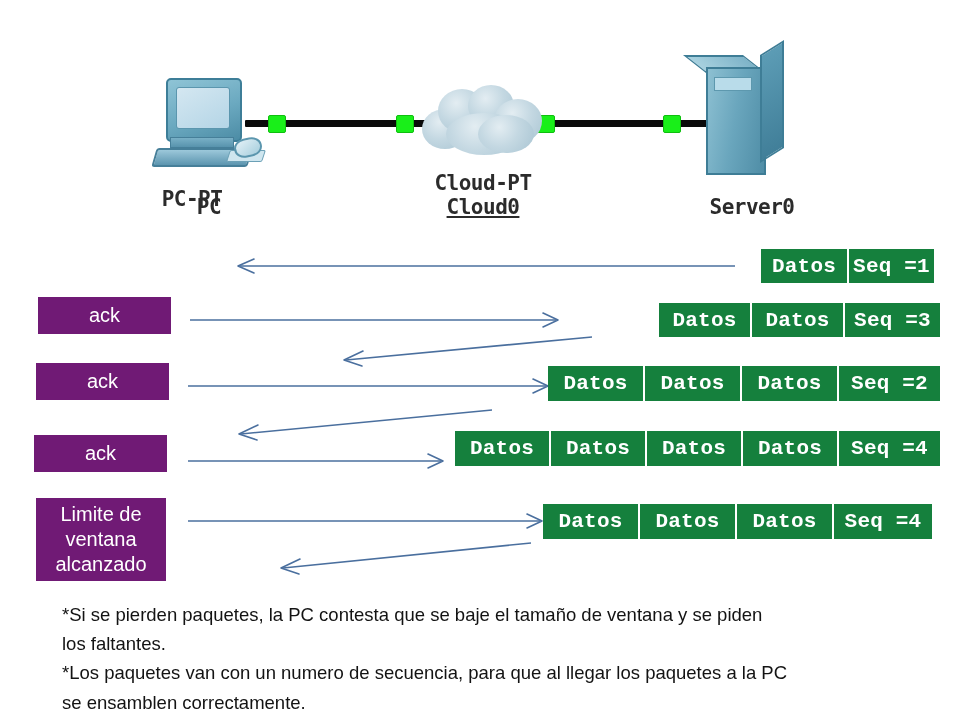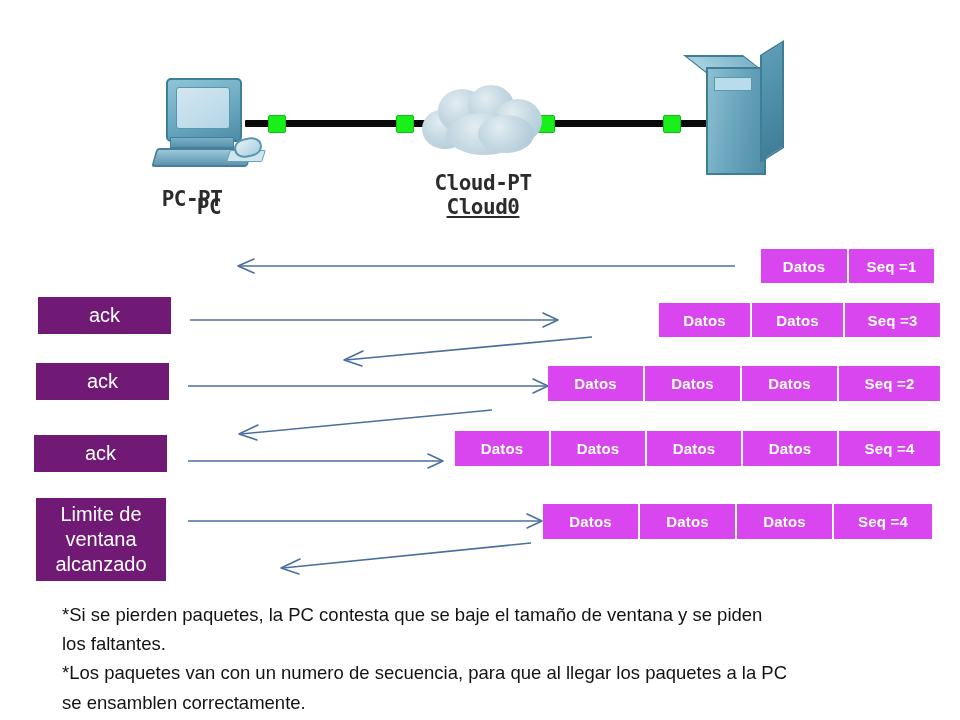--- a/index.html
+++ b/index.html
@@ -127,25 +127,25 @@
     position: absolute;
     left: 8px; top: 22px;
     width: 36px; height: 12px;
     background: #b9dcea;
     border: 1px solid #5d98ae;
   }
 
   
   .seg-row { position: absolute; display: flex; }
   .seg {
-    background: #d946ef;
+    background: #15803d;
     color: #ffffff;
-    font-family: Liberation Sans, sans-serif;
+    font-family: Liberation Mono, monospace;
     font-weight: bold;
-    font-size: 15px;
+    font-size: 21px;
     display: flex;
     align-items: center;
     justify-content: center;
     border-right: 2px solid #ffffff;
     box-sizing: border-box;
     white-space: nowrap;
     letter-spacing: 0.2px;
   }
   .seg:last-child { border-right: none; }
 
@@ -231,20 +231,21 @@
   <div class="topo-label" style="left:400px; top:196px; width:166px;text-decoration:underline;">Cloud0</div>
 
   <div style="position:absolute; left:706px; top:55px; width:78px; height:120px;">
     <div class="srv-top"></div>
     <div class="srv-front"></div>
     <div class="srv-vent"></div>
     <div style="position:absolute; left:54px; top:0px; width:20px; height:104px;
                 background:linear-gradient(180deg,#5c9cb5,#417f99);
                 border:2px solid #3e7d96; transform:skewY(-32deg); transform-origin:left top;"></div>
   </div>
+  <div class="topo-label" style="left:662px; top:196px; width:180px;">Server0</div>
 
   <svg class="arrow-svg" viewBox="0 0 960 720">
 
     <line class="arrow-line" x1="735" y1="266" x2="240" y2="266"></line>
     <polyline class="arrow-head" points="254,259 238,266 254,273"></polyline>
 
     <line class="arrow-line" x1="190" y1="320" x2="556" y2="320"></line>
     <polyline class="arrow-head" points="543,313 558,320 543,327"></polyline>
 
     <line class="arrow-line" x1="592" y1="337" x2="346" y2="360"></line>

